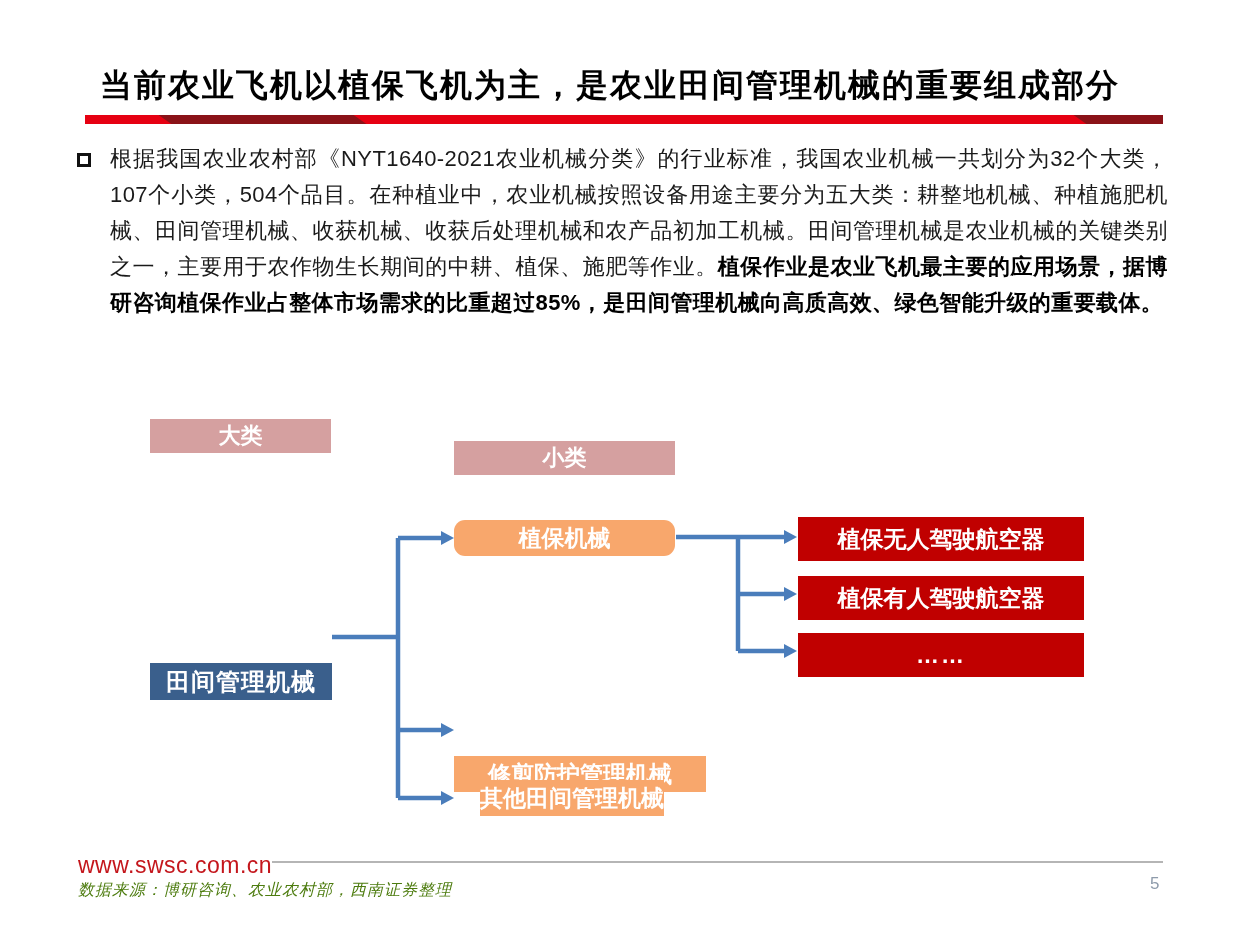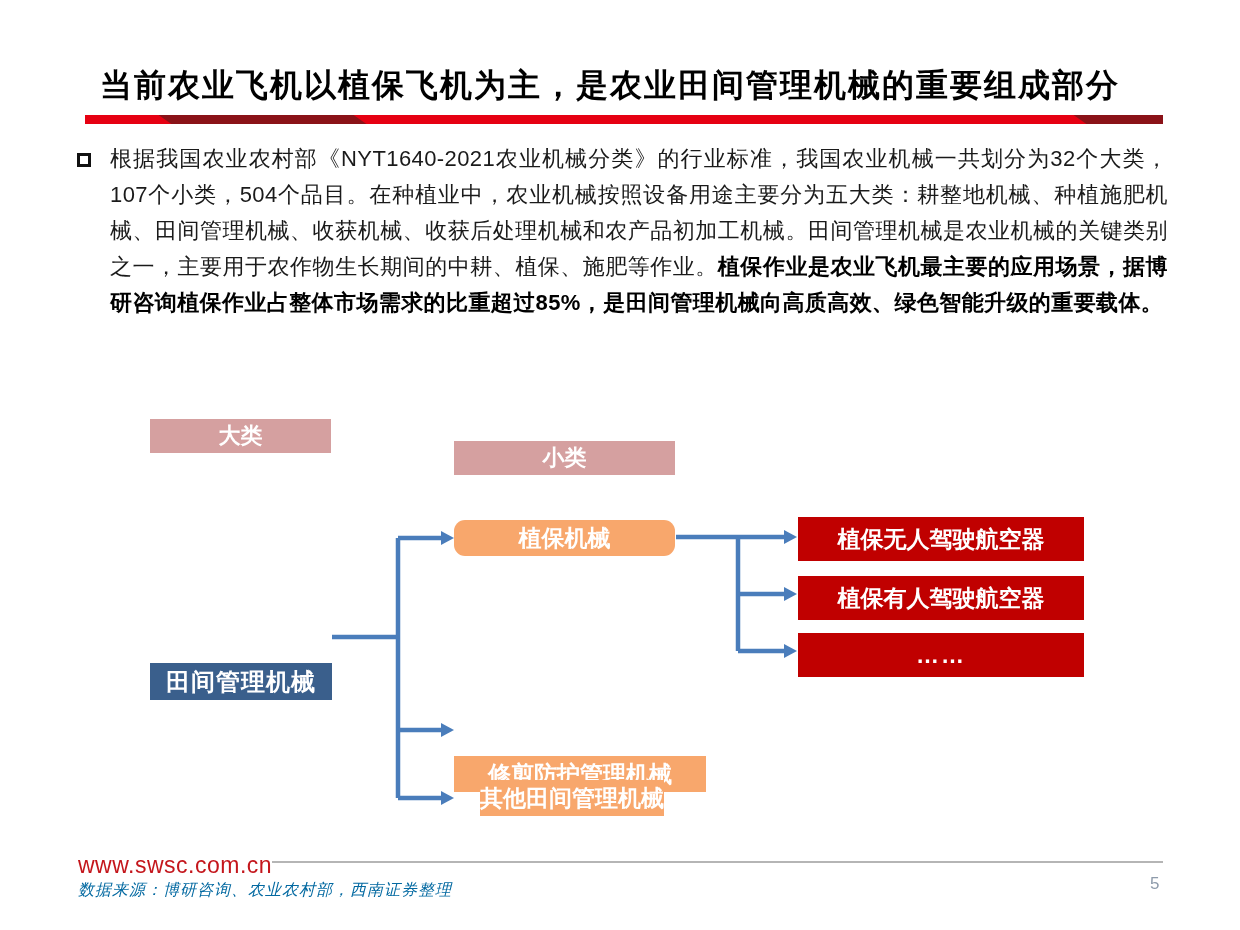--- a/index.html
+++ b/index.html
@@ -68,21 +68,21 @@
     position:absolute; left:78px; top:852px;
     font-size:23px; color:#C4161C; letter-spacing:0.5px;
   }
   .footer-rule {
     position:absolute; left:272px; top:861px; width:891px; height:2px;
     background:#b5b5b5;
   }
   .footer-source {
     position:absolute; left:78px; top:880px;
     font-family:"Liberation Serif","DejaVu Serif",serif;
-    font-style:italic; font-size:16px; color:#0369a1; letter-spacing:1px;
+    font-style:italic; font-size:16px; color:#4d7c0f; letter-spacing:1px;
   }
   .page-number {
     position:absolute; left:1150px; top:874px;
     font-size:17px; color:#8E9BAB;
   }
 </style>
 </head>
 <body>
 
 <div class="slide">

